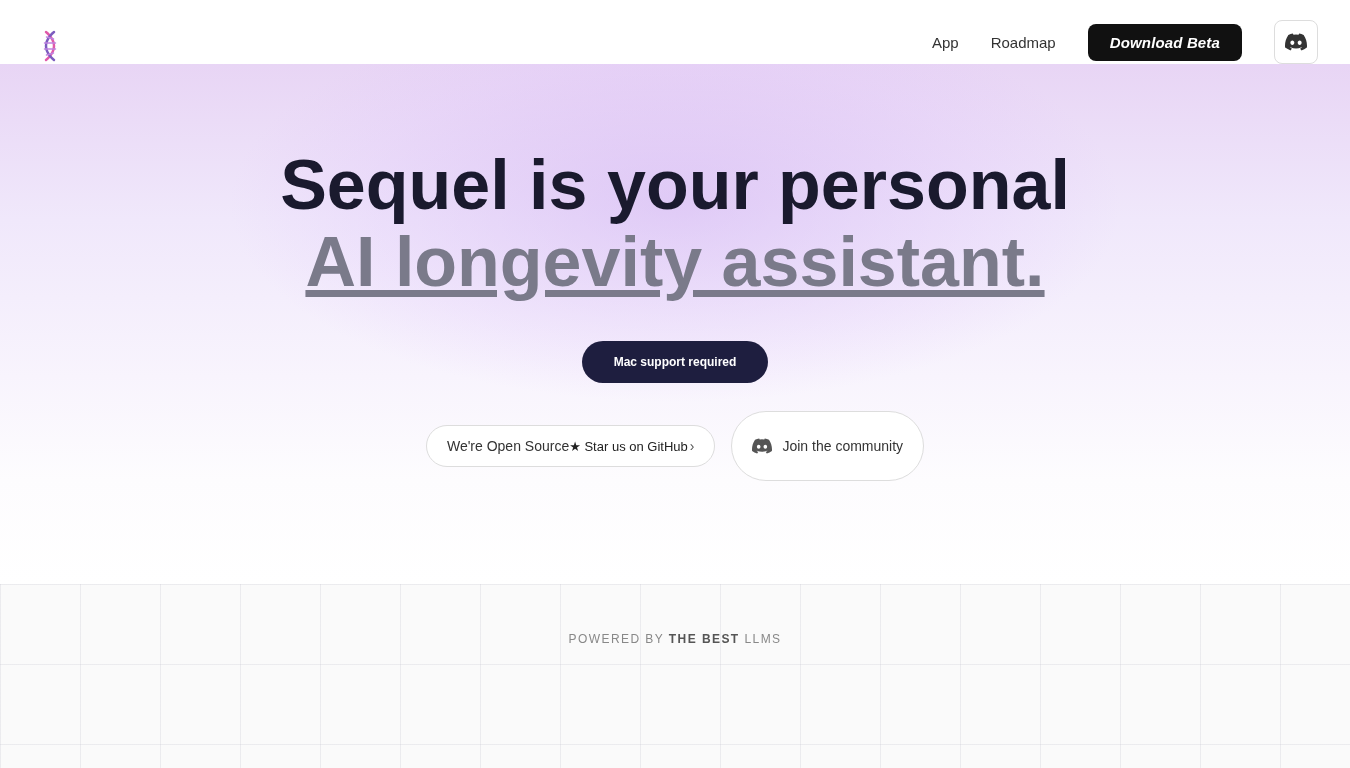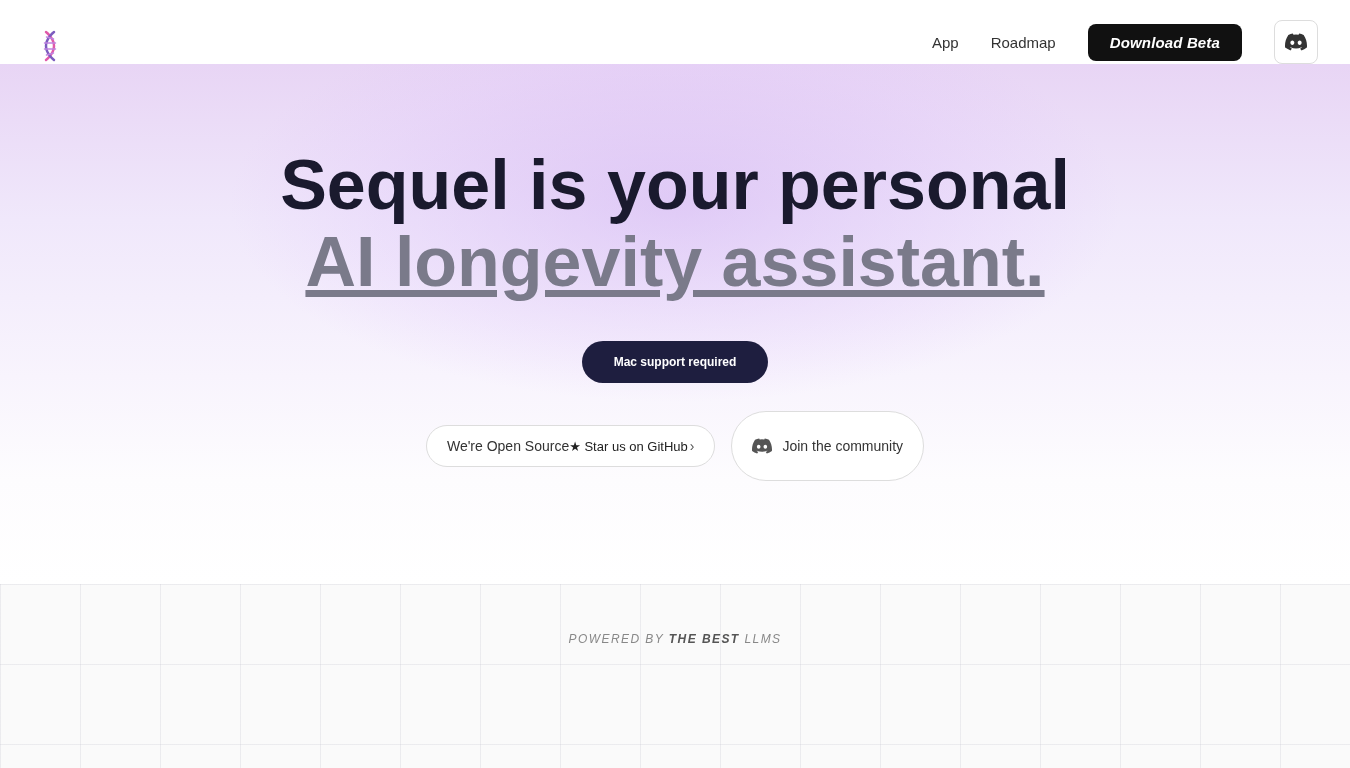--- a/index.html
+++ b/index.html
@@ -203,21 +203,20 @@
     .powered-by {
       position: relative;
       z-index: 1;
       text-align: center;
       padding-top: 48px;
       font-size: 12px;
       font-weight: 500;
       color: #888;
       letter-spacing: 0.12em;
       text-transform: uppercase;
-      font-style: italic;
     }
 
     .powered-by strong {
       color: #555;
       font-weight: 700;
     }
 
     .logos-row {
       position: relative;
       z-index: 1;

